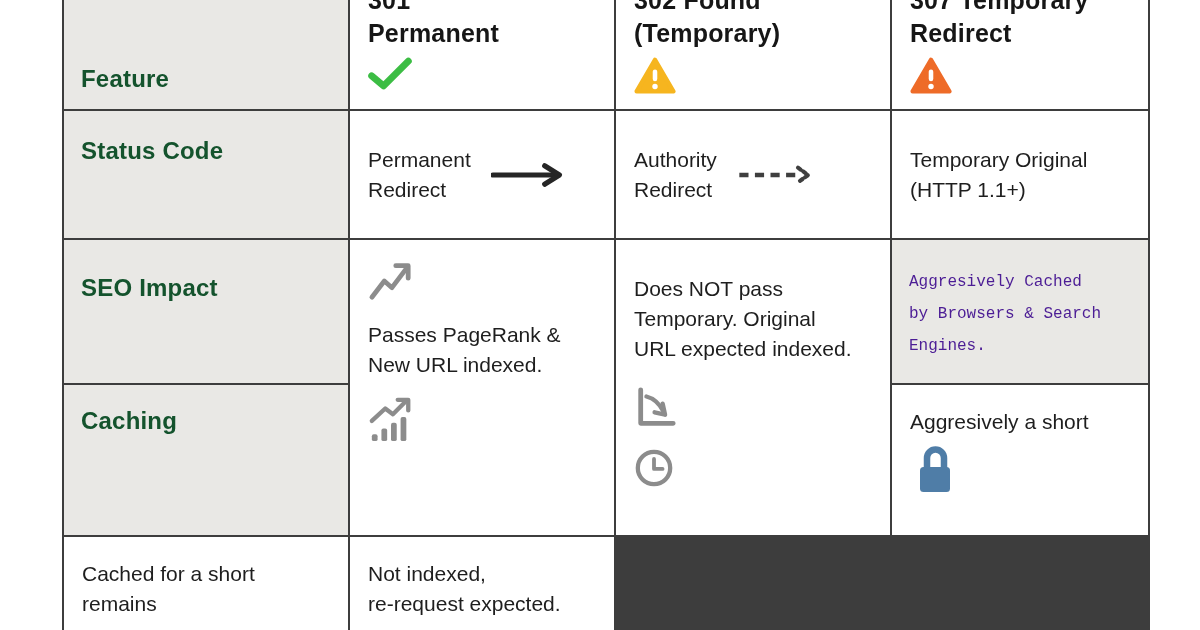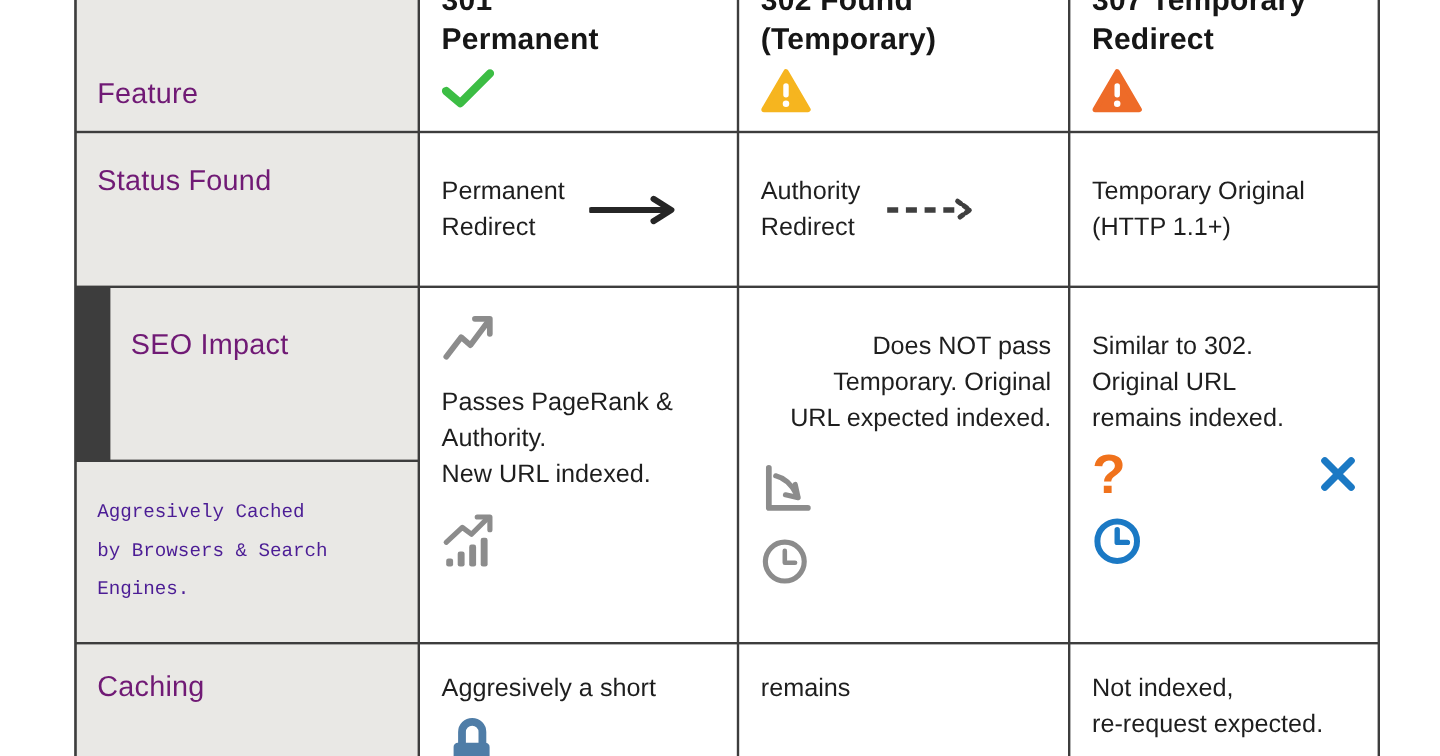--- a/index.html
+++ b/index.html
@@ -13,31 +13,31 @@
     position:absolute;left:62px;top:-34px;
     display:grid;
     grid-template-columns:284px 264px 274px 256px;
     grid-template-rows:141px 127px 143px 150px 200px;
     gap:2px;
     background:#3d3d3d;
     border:2px solid #3d3d3d;
   }
   .cell{background:#ffffff;box-sizing:border-box;}
   .label-cell{background:#e9e8e5;}
-  .row-label{font-size:24px;font-weight:400;color:#701a75;letter-spacing:.2px;}
+  .row-label{font-size:24px;font-weight:700;color:#14532d;letter-spacing:.2px;}
   .hdr-title{font-size:25px;font-weight:700;color:#161616;line-height:33px;letter-spacing:.2px;}
   .body-text{font-size:21px;color:#1e1e1e;line-height:30px;}
   .sub-text{font-size:16px;color:#4c1d95;line-height:32px;font-family:Liberation Mono, monospace;}
 
   .cell-feature{display:flex;align-items:flex-end;padding:0 10px 16px 17px;}
   .hdr-cell{padding:16px 0 0 18px;}
   .hdr-icon{margin-top:7px;display:block;}
 
   .lbl-pad{padding:26px 10px 0 17px;}
-  .lbl-pad-seo{padding:34px 10px 16px 17px;margin-left:28px;}
+  .lbl-pad-seo{padding:34px 10px 16px 17px;}
   .lbl-pad-cache{padding:22px 10px 0 17px;}
 
   .status-cell{display:flex;align-items:center;padding-left:18px;}
   .arrow-gap{margin-left:20px;flex:0 0 auto;}
 
   .seo-cell{padding:20px 4px 0 18px;}
   .seo-cell-302{padding:34px 14px 0 18px;}
   .seo-cell-307{padding:34px 16px 0 18px;}
   .mt14{margin-top:14px;}
   .mt16{margin-top:16px;display:block;}
@@ -81,21 +81,21 @@
     <div class="hdr-title">307 Temporary</div>
     <div class="hdr-title">Redirect</div>
     <svg class="hdr-icon" width="42" height="38" viewBox="0 0 48 43">
       <path d="M24 3 L45 39 H3 Z" fill="#ee6b28" stroke="#ee6b28" stroke-width="5" stroke-linejoin="round"></path>
       <rect x="21.4" y="14" width="5.2" height="13.5" rx="2.6" fill="#ffffff"></rect>
       <circle cx="24" cy="33.5" r="3.1" fill="#ffffff"></circle>
     </svg>
   </div>
 
   <div class="cell label-cell lbl-pad">
-    <span class="row-label">Status Found</span>
+    <span class="row-label">Status Code</span>
   </div>
 
   <div class="cell status-cell">
     <div class="body-text">
       <div>Permanent</div>
       <div>Redirect</div>
     </div>
     <svg class="arrow-gap" width="74" height="26" viewBox="0 0 80 28">
       <path d="M2 14 H68" fill="none" stroke="#262626" stroke-width="5.5" stroke-linecap="round"></path>
       <path d="M58 4 L74 14 L58 24" fill="none" stroke="#262626" stroke-width="5.5" stroke-linecap="round" stroke-linejoin="round"></path>
@@ -124,67 +124,49 @@
     <span class="row-label">SEO Impact</span>
   </div>
 
   <div class="cell seo-cell" style="grid-row: span 2;">
     <svg width="46" height="42" viewBox="0 0 48 44">
       <path d="M4 39 L17 22 L25 29 L40 9" fill="none" stroke="#8c8c8c" stroke-width="5" stroke-linecap="round" stroke-linejoin="round"></path>
       <path d="M29 6 L42 6 L42 19" fill="none" stroke="#8c8c8c" stroke-width="5" stroke-linecap="round" stroke-linejoin="round"></path>
     </svg>
     <div class="body-text mt14">
       <div>Passes PageRank &amp;</div>
-      <div>Authority.</div>
       <div>New URL indexed.</div>
     </div>
     <svg class="mt16" width="46" height="46" viewBox="0 0 48 48">
       <rect x="4" y="40" width="6" height="7" rx="2" fill="#8c8c8c"></rect>
       <rect x="14" y="34" width="6" height="13" rx="2" fill="#8c8c8c"></rect>
       <rect x="24" y="28" width="6" height="19" rx="2" fill="#8c8c8c"></rect>
       <rect x="34" y="22" width="6" height="25" rx="2" fill="#8c8c8c"></rect>
       <path d="M4 26 L18 13 L26 19 L39 6" fill="none" stroke="#8c8c8c" stroke-width="4.5" stroke-linecap="round" stroke-linejoin="round"></path>
       <path d="M31 4 L42 4 L42 15" fill="none" stroke="#8c8c8c" stroke-width="4.5" stroke-linecap="round" stroke-linejoin="round"></path>
     </svg>
   </div>
 
-  <div class="cell seo-cell-302" style="grid-row: span 2; text-align: right;">
+  <div class="cell seo-cell-302" style="grid-row: span 2;">
     <div class="body-text">
       <div>Does NOT pass</div>
       <div>Temporary. Original</div>
       <div>URL expected indexed.</div>
     </div>
     <svg class="mt22" width="44" height="44" viewBox="0 0 46 46">
       <path d="M7 4 V39 H41" fill="none" stroke="#8c8c8c" stroke-width="5" stroke-linecap="round" stroke-linejoin="round"></path>
       <path d="M13 11 C 21 13, 27 19, 31 27" fill="none" stroke="#8c8c8c" stroke-width="4.5" stroke-linecap="round"></path>
       <path d="M32.5 30 L21.5 27.5 M32.5 30 L30 18.5" fill="none" stroke="#8c8c8c" stroke-width="4.5" stroke-linecap="round"></path>
     </svg>
     <svg class="mt18" width="40" height="40" viewBox="0 0 42 42">
       <circle cx="21" cy="21" r="17" fill="none" stroke="#8c8c8c" stroke-width="4.5"></circle>
       <path d="M21 11.5 V22 H30" fill="none" stroke="#8c8c8c" stroke-width="4" stroke-linecap="round" stroke-linejoin="round"></path>
     </svg>
   </div>
 
-  <div class="cell seo-cell-307" style="grid-row: span 2;">
-    <div class="body-text">
-      <div>Similar to 302.</div>
-      <div>Original URL</div>
-      <div>remains indexed.</div>
-    </div>
-    <div class="qx-row">
-      <span class="qmark">?</span>
-      <svg width="30" height="30" viewBox="0 0 30 30">
-        <path d="M4 4 L26 26 M26 4 L4 26" stroke="#1b79c4" stroke-width="6" stroke-linecap="round"></path>
-      </svg>
-    </div>
-    <svg class="clock-307" width="42" height="42" viewBox="0 0 42 42">
-      <circle cx="21" cy="21" r="16.5" fill="none" stroke="#1b79c4" stroke-width="5"></circle>
-      <path d="M21 11.5 V22 H29.5" fill="none" stroke="#1b79c4" stroke-width="4.5" stroke-linecap="round" stroke-linejoin="round"></path>
-    </svg>
-  </div>
 
   <div class="cell label-cell lbl-pad">
     <div class="sub-text">
       <div>Aggresively Cached</div>
       <div>by Browsers &amp; Search</div>
       <div>Engines.</div>
     </div>
   </div>
 
   <div class="cell label-cell lbl-pad-cache">
@@ -194,20 +176,21 @@
   <div class="cell cache-cell">
     <div class="body-text">Aggresively a short</div>
     <svg class="lock" width="42" height="52" viewBox="0 0 42 52">
       <path d="M13 25 V15 a8.5 8.5 0 0 1 17 0 V25" fill="none" stroke="#4f7da7" stroke-width="6.5"></path>
       <rect x="6" y="24" width="30" height="25" rx="3.5" fill="#4f7da7"></rect>
     </svg>
   </div>
 
   <div class="cell cache-cell">
     <div class="body-text">
+      <div>Cached for a short</div>
       <div>remains</div>
     </div>
   </div>
 
   <div class="cell cache-cell">
     <div class="body-text">
       <div>Not indexed,</div>
       <div>re-request expected.</div>
     </div>
   </div>

